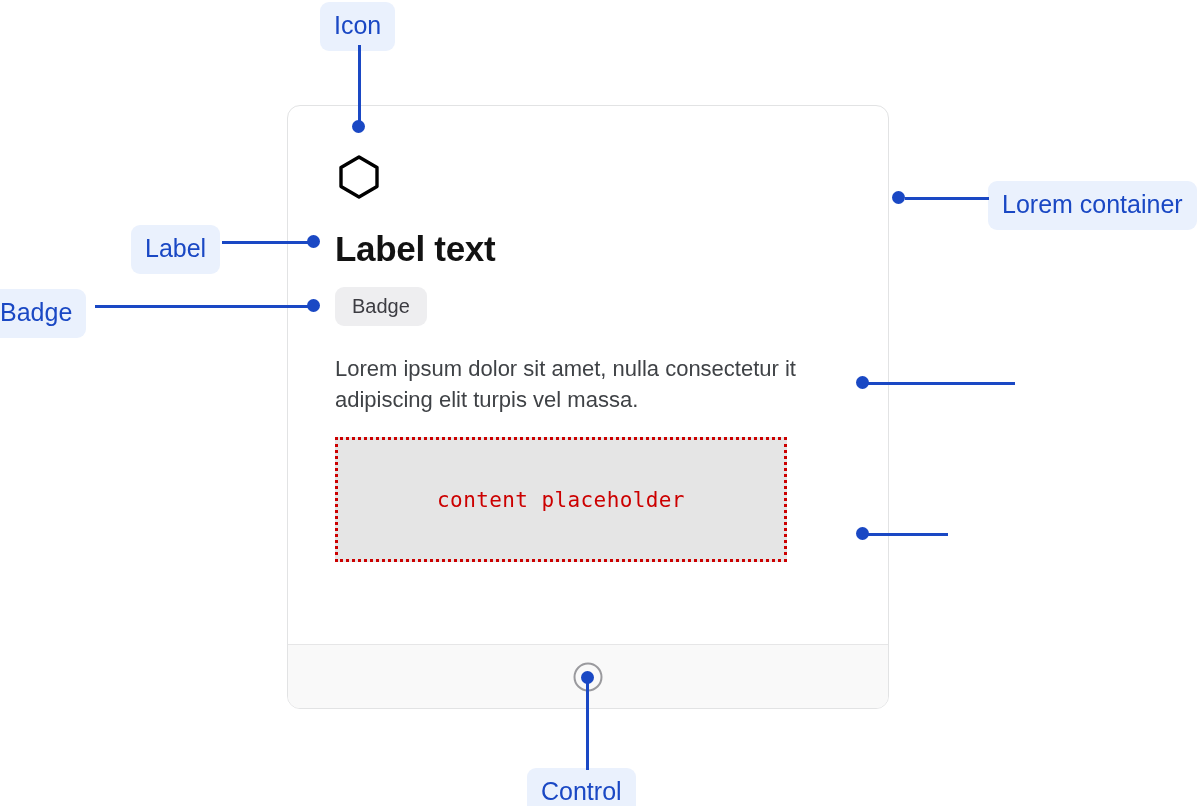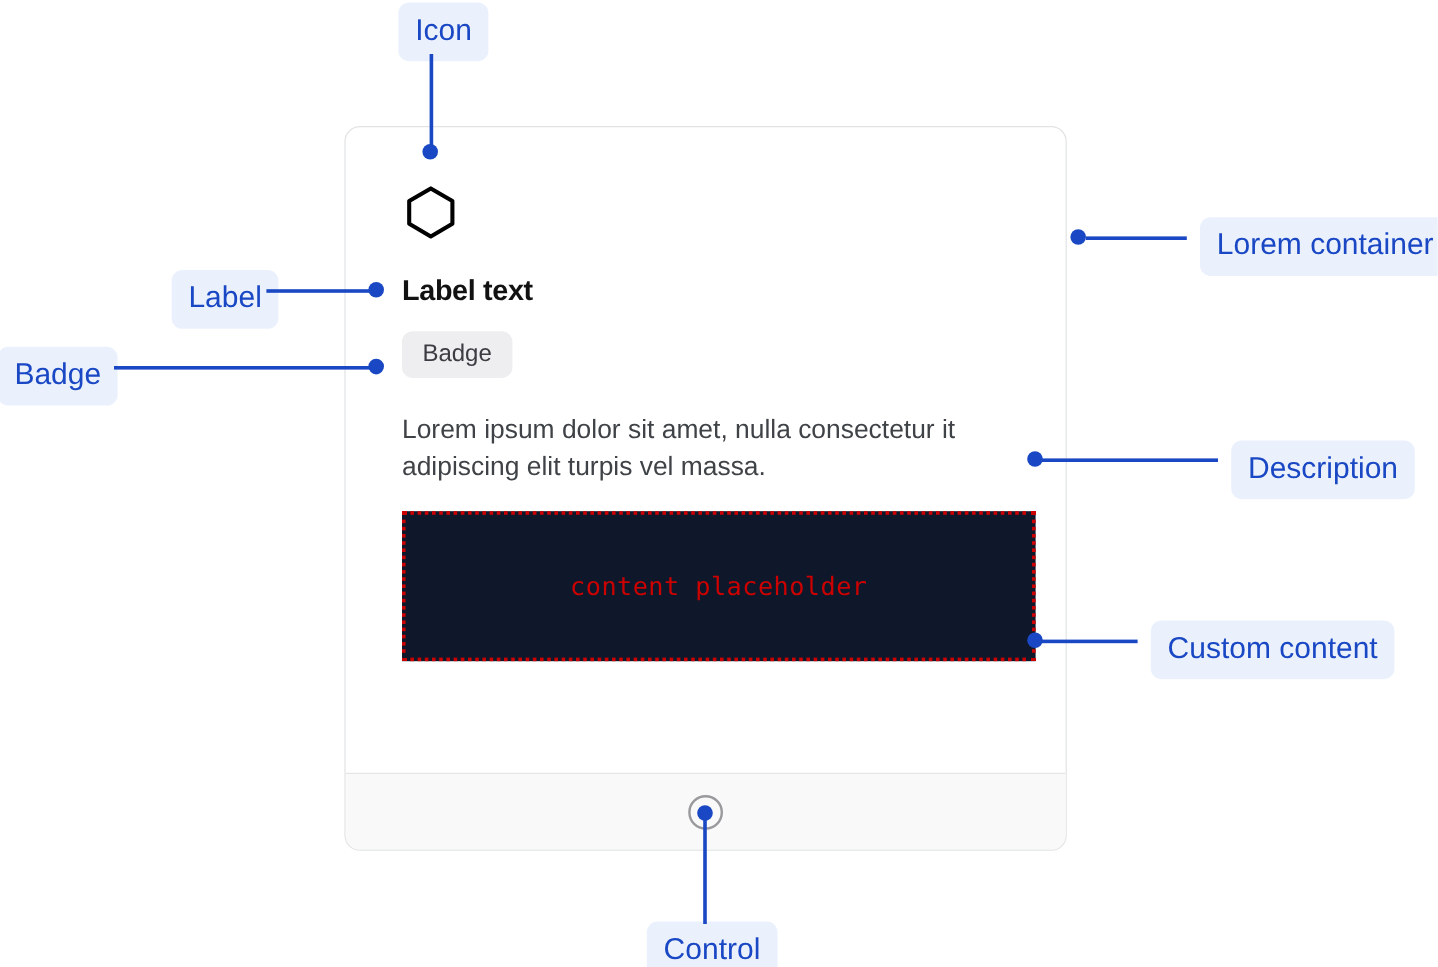--- a/index.html
+++ b/index.html
@@ -44,21 +44,21 @@
   }
 
   .hex-icon {
     width: 48px;
     height: 48px;
     display: block;
   }
 
   .card-title {
     margin: 30px 0 0 0;
-    font-size: 24px;
+    font-size: 35px;
     font-weight: bold;
     color: #121212;
     letter-spacing: -0.3px;
     line-height: 1;
   }
 
   .badge {
     display: inline-block;
     margin-top: 21px;
     padding: 9px 17px 10px 17px;
@@ -72,24 +72,24 @@
   .card-desc {
     margin: 27px 0 0 0;
     width: 480px;
     font-size: 22px;
     line-height: 1.42;
     color: #3f4246;
   }
 
   .placeholder {
     margin-top: 22px;
-    width: 528px;
+    width: 452px;
     height: 125px;
     box-sizing: border-box;
-    background: #0f172a;
+    background: #e5e5e5;
     border: 3px dotted #cc0000;
     display: flex;
     align-items: center;
     justify-content: center;
   }
   .placeholder-text {
     font-family: "DejaVu Sans Mono", monospace;
     font-size: 21px;
     color: #cc0000;
     letter-spacing: 0.4px;
@@ -119,21 +119,20 @@
   
   .ann-label {
     position: absolute;
     background: #eaf1fd;
     color: #1a48c4;
     border-radius: 9px;
     font-size: 25px;
     line-height: 1;
     padding: 11px 14px 13px 14px;
     white-space: nowrap;
-    margin-left: 12px;
   }
 
   .leader {
     position: absolute;
     background: #1a48c4;
   }
   .leader.h { height: 3px; }
   .leader.v { width: 3px; }
 
   .dot {
@@ -210,25 +209,23 @@
   <div class="dot" id="dot-card"></div>
 
   <div class="ann-label" id="ann-label">Label</div>
   <div class="leader h" id="lead-label"></div>
   <div class="dot" id="dot-label"></div>
 
   <div class="ann-label" id="ann-badge">Badge</div>
   <div class="leader h" id="lead-badge"></div>
   <div class="dot" id="dot-badge"></div>
 
-  <div class="ann-label" id="ann-desc">Description</div>
   <div class="leader h" id="lead-desc"></div>
   <div class="dot" id="dot-desc"></div>
 
-  <div class="ann-label" id="ann-custom">Custom content</div>
   <div class="leader h" id="lead-custom"></div>
   <div class="dot" id="dot-custom"></div>
 
   <div class="ann-label" id="ann-control">Control</div>
   <div class="leader v" id="lead-ctrl"></div>
   <div class="dot" id="dot-ctrl"></div>
 
 </div>
 
 </body></html>

